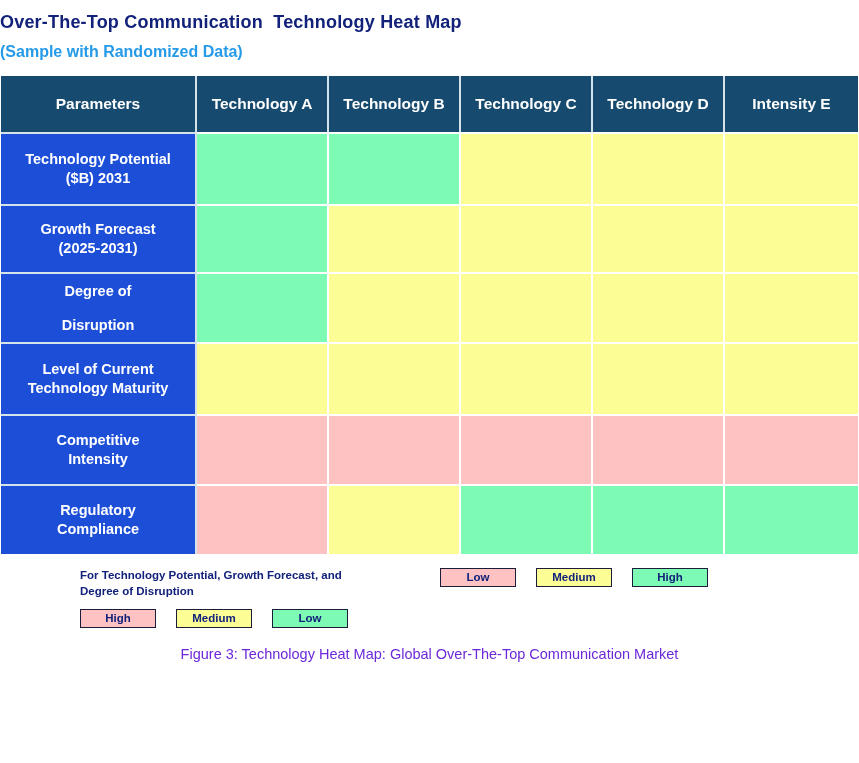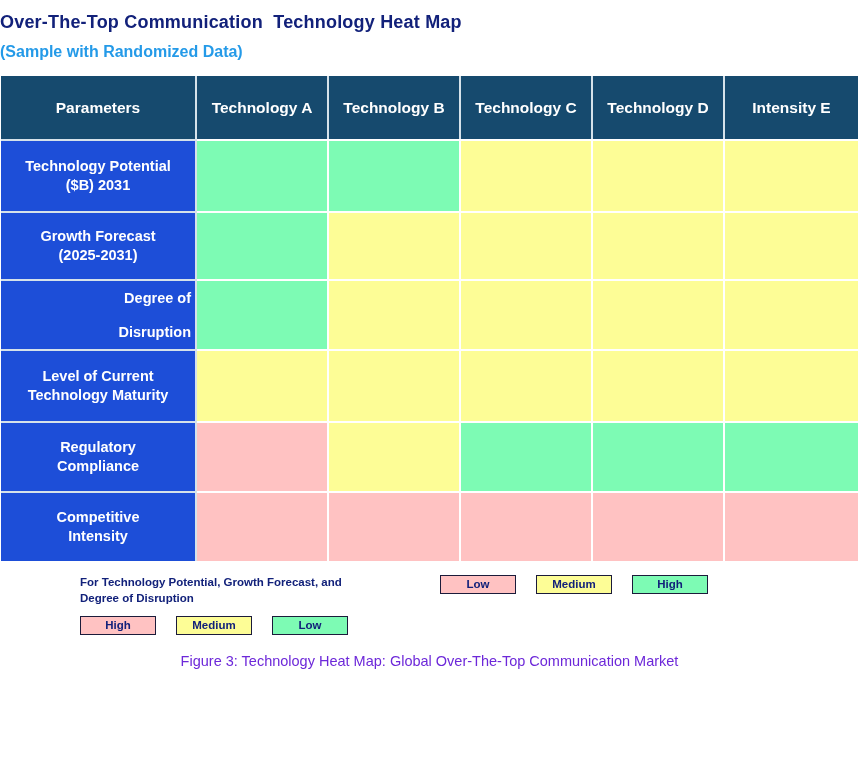--- a/index.html
+++ b/index.html
@@ -65,21 +65,21 @@
 
   col.c-param { width: 196px; }
   col.c-tech  { width: 132px; }
   col.c-tech-last { width: 133px; }
 
   thead th {
     background: #164a6e;
     color: #ffffff;
     font-size: 15.5px;
     font-weight: bold;
-    height: 63px;
+    height: 56px;
     vertical-align: middle;
     text-align: center;
     border-right: 2px solid #d6e2ea;
     box-sizing: border-box;
     white-space: nowrap;
   }
   thead th:last-child { border-right: none; }
   thead th.param-head { font-size: 15.5px; }
 
   tbody th.row-label {
@@ -88,21 +88,21 @@
     font-size: 14.5px;
     font-weight: bold;
     text-align: center;
     vertical-align: middle;
     border-top: 2px solid #d6e2ea;
     border-right: 2px solid #d6e2ea;
     box-sizing: border-box;
     line-height: 19px;
     padding: 0 4px;
   }
-  tbody th.row-label.spaced { line-height: 34px; text-align: right; }
+  tbody th.row-label.spaced { line-height: 34px; }
 
   tbody td.cell {
     border-top: 2px solid #ffffff;
     border-right: 2px solid #ffffff;
     box-sizing: border-box;
   }
   tbody td.cell:last-child { border-right: none; }
 
   tr.r-h72 th, tr.r-h72 td { height: 72px; }
   tr.r-h68 th, tr.r-h68 td { height: 68px; }
@@ -232,40 +232,40 @@
           </th>
           <td class="cell" style="background-color: rgb(253, 253, 150);"></td>
           <td class="cell" style="background-color: rgb(253, 253, 150);"></td>
           <td class="cell" style="background-color: rgb(253, 253, 150);"></td>
           <td class="cell" style="background-color: rgb(253, 253, 150);"></td>
           <td class="cell" style="background-color: rgb(253, 253, 150);"></td>
         </tr>
 
         <tr class="r-h70">
           <th class="row-label">
+            <span>Competitive</span><br>
+            <span>Intensity</span>
+          </th>
+          <td class="cell" style="background-color: rgb(255, 194, 194);"></td>
+          <td class="cell" style="background-color: rgb(255, 194, 194);"></td>
+          <td class="cell" style="background-color: rgb(255, 194, 194);"></td>
+          <td class="cell" style="background-color: rgb(255, 194, 194);"></td>
+          <td class="cell" style="background-color: rgb(255, 194, 194);"></td>
+        </tr>
+
+        <tr class="r-h70">
+          <th class="row-label">
             <span>Regulatory</span><br>
             <span>Compliance</span>
           </th>
           <td class="cell" style="background-color: rgb(255, 194, 194);"></td>
           <td class="cell" style="background-color: rgb(253, 253, 150);"></td>
           <td class="cell" style="background-color: rgb(125, 251, 180);"></td>
           <td class="cell" style="background-color: rgb(125, 251, 180);"></td>
           <td class="cell" style="background-color: rgb(125, 251, 180);"></td>
-        </tr>
-
-        <tr class="r-h70">
-          <th class="row-label">
-            <span>Competitive</span><br>
-            <span>Intensity</span>
-          </th>
-          <td class="cell" style="background-color: rgb(255, 194, 194);"></td>
-          <td class="cell" style="background-color: rgb(255, 194, 194);"></td>
-          <td class="cell" style="background-color: rgb(255, 194, 194);"></td>
-          <td class="cell" style="background-color: rgb(255, 194, 194);"></td>
-          <td class="cell" style="background-color: rgb(255, 194, 194);"></td>
         </tr>
 
       </tbody>
     </table>
   </div>
 
   <div class="legend">
 
     <div class="legend-row">
       <div class="legend-desc">

